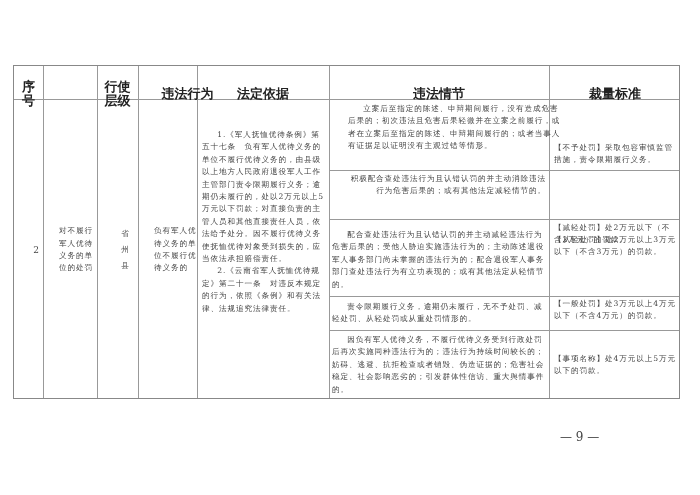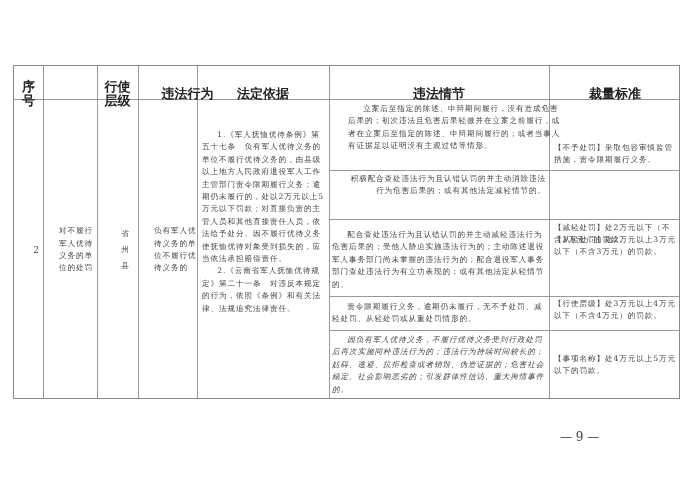--- a/index.html
+++ b/index.html
@@ -58,22 +58,22 @@
 
   <div class="cell" style="left:188px; top:63px; width:124px;">
     <div class="indent">1.《军人抚恤优待条例》第五十七条　负有军人优待义务的单位不履行优待义务的，由县级以上地方人民政府退役军人工作主管部门责令限期履行义务；逾期仍未履行的，处以2万元以上5万元以下罚款；对直接负责的主管人员和其他直接责任人员，依法给予处分。因不履行优待义务使抚恤优待对象受到损失的，应当依法承担赔偿责任。</div>
     <div class="indent">2.《云南省军人抚恤优待规定》第二十一条　对违反本规定的行为，依照《条例》和有关法律、法规追究法律责任。</div>
   </div>
 
   <div class="cell indent" style="left:334px; top:37px; width:214px;">立案后至指定的陈述、申辩期间履行，没有造成危害后果的；初次违法且危害后果轻微并在立案之前履行，或者在立案后至指定的陈述、申辩期间履行的；或者当事人有证据足以证明没有主观过错等情形。</div>
   <div class="cell indent" style="left:318px; top:107px; width:214px;text-align:right;">积极配合查处违法行为且认错认罚的并主动消除违法行为危害后果的；或有其他法定减轻情节的。</div>
   <div class="cell indent" style="left:318px; top:163px; width:214px;">配合查处违法行为且认错认罚的并主动减轻违法行为危害后果的；受他人胁迫实施违法行为的；主动陈述退役军人事务部门尚未掌握的违法行为的；配合退役军人事务部门查处违法行为有立功表现的；或有其他法定从轻情节的。</div>
   <div class="cell indent" style="left:318px; top:235px; width:214px;">责令限期履行义务，逾期仍未履行，无不予处罚、减轻处罚、从轻处罚或从重处罚情形的。</div>
-  <div class="cell indent" style="left:318px; top:268px; width:214px;font-style:italic;">因负有军人优待义务，不履行优待义务受到行政处罚后再次实施同种违法行为的；违法行为持续时间较长的；妨碍、逃避、抗拒检查或者销毁、伪造证据的；危害社会稳定、社会影响恶劣的；引发群体性信访、重大舆情事件的。</div>
+  <div class="cell indent" style="left:318px; top:268px; width:214px;">因负有军人优待义务，不履行优待义务受到行政处罚后再次实施同种违法行为的；违法行为持续时间较长的；妨碍、逃避、抗拒检查或者销毁、伪造证据的；危害社会稳定、社会影响恶劣的；引发群体性信访、重大舆情事件的。</div>
 
   <div class="cell" style="left:540px; top:52px; width:122px;margin-top:24px;">【不予处罚】采取包容审慎监管措施，责令限期履行义务。</div>
   <div class="cell" style="left:540px; top:116px; width:122px;margin-top:40px;">【减轻处罚】处2万元以下（不含2万元）的罚款。</div>
   <div class="cell" style="left:540px; top:168px; width:122px;">【从轻处罚】处2万元以上3万元以下（不含3万元）的罚款。</div>
-  <div class="cell" style="left:540px; top:232px; width:122px;">【行使层级】处3万元以上4万元以下（不含4万元）的罚款。</div>
+  <div class="cell" style="left:540px; top:232px; width:122px;">【一般处罚】处3万元以上4万元以下（不含4万元）的罚款。</div>
   <div class="cell" style="left:540px; top:287px; width:122px;">【事项名称】处4万元以上5万元以下的罚款。</div>
 </div>
 
 <div class="page-num">— 9 —</div>
 
 </body></html>

